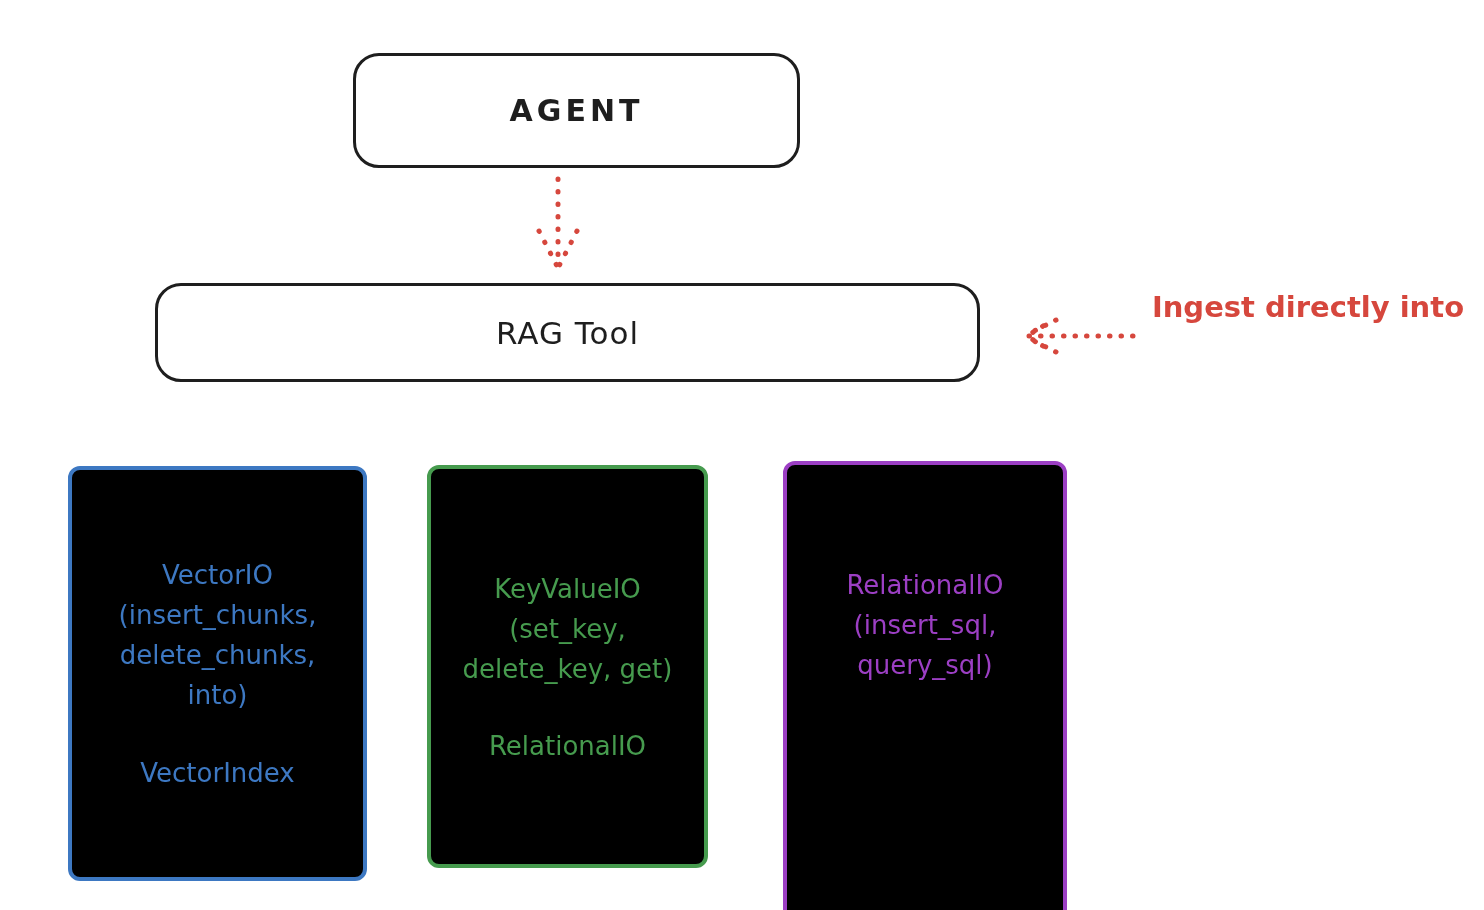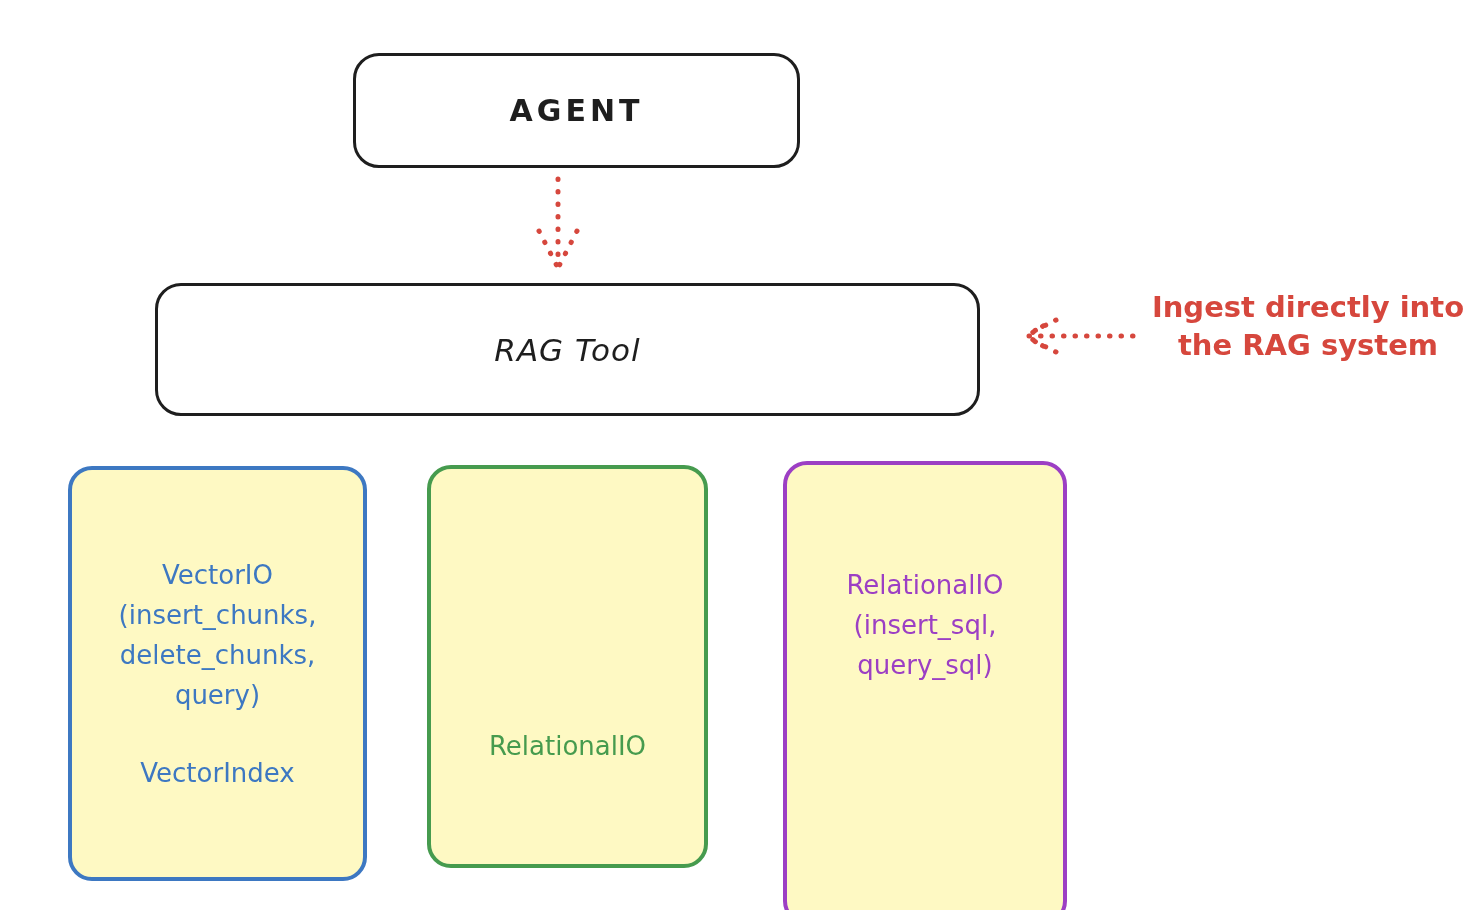--- a/index.html
+++ b/index.html
@@ -21,43 +21,43 @@
     display: flex;
     align-items: center;
     justify-content: center;
     box-sizing: border-box;
   }
   .node-agent {
     left: 353px; top: 40px; width: 447px; height: 115px;
     font-size: 30px; letter-spacing: 4px; font-weight: 700;
   }
   .node-rag {
-    left: 155px; top: 270px; width: 825px; height: 133px;
-    font-size: 31px; letter-spacing: 1px; font-style: italic;
+    left: 155px; top: 270px; width: 825px; height: 99px;
+    font-size: 31px; letter-spacing: 1px;
   }
   .arrow { position: absolute; }
   .arrow path { fill: none; stroke: #d6473d; stroke-width: 5; stroke-linecap: round; stroke-dasharray: 0.5 12; }
   .arrow-down { left: 528px; top: 160px; }
   .arrow-left { left: 1012px; top: 298px; }
   .arrow-left path { stroke-dasharray: 0.5 11; }
   .annotation {
     position: absolute;
     left: 1140px; top: 275px; width: 336px;
     text-align: center;
     color: #d6473d;
     font-size: 29px;
     line-height: 38px;
     font-weight: 700;
   }
   .backend {
     position: absolute;
-    background: #fef9c3;
+    background: #000000;
     border-style: solid;
     border-width: 4px;
-    border-radius: 24px;
+    border-radius: 12px;
     box-sizing: border-box;
   }
   .backend .lines {
     position: absolute; left: 0; right: 0;
     text-align: center;
     font-size: 26px;
     line-height: 40px;
     font-weight: 400;
   }
   .backend .index-label {
@@ -98,34 +98,38 @@
   <svg class="arrow arrow-left" width="128" height="50" viewBox="0 0 128 50" aria-hidden="true">
     <path d="M121 25 L15 25"></path>
     <path d="M44 9 L14 24"></path>
     <path d="M44 41 L14 26"></path>
     <path d="M31 15 L15 25"></path>
     <path d="M31 35 L15 25"></path>
   </svg>
 
   <div class="annotation">
     <div>Ingest directly into</div>
-    <div>the RAG system</div>
   </div>
 
   <div class="backend backend-vector">
     <div class="lines">
       <div>VectorIO</div>
       <div>(insert_chunks,</div>
       <div>delete_chunks,</div>
-      <div>query)</div>
+      <div>into)</div>
     </div>
     <div class="index-label">VectorIndex</div>
   </div>
 
   <div class="backend backend-keyvalue">
+    <div class="lines">
+      <div>KeyValueIO</div>
+      <div>(set_key,</div>
+      <div>delete_key, get)</div>
+    </div>
     <div class="index-label">RelationalIO</div>
   </div>
 
   <div class="backend backend-relational">
     <div class="lines">
       <div>RelationalIO</div>
       <div>(insert_sql,</div>
       <div>query_sql)</div>
     </div>
   </div>

